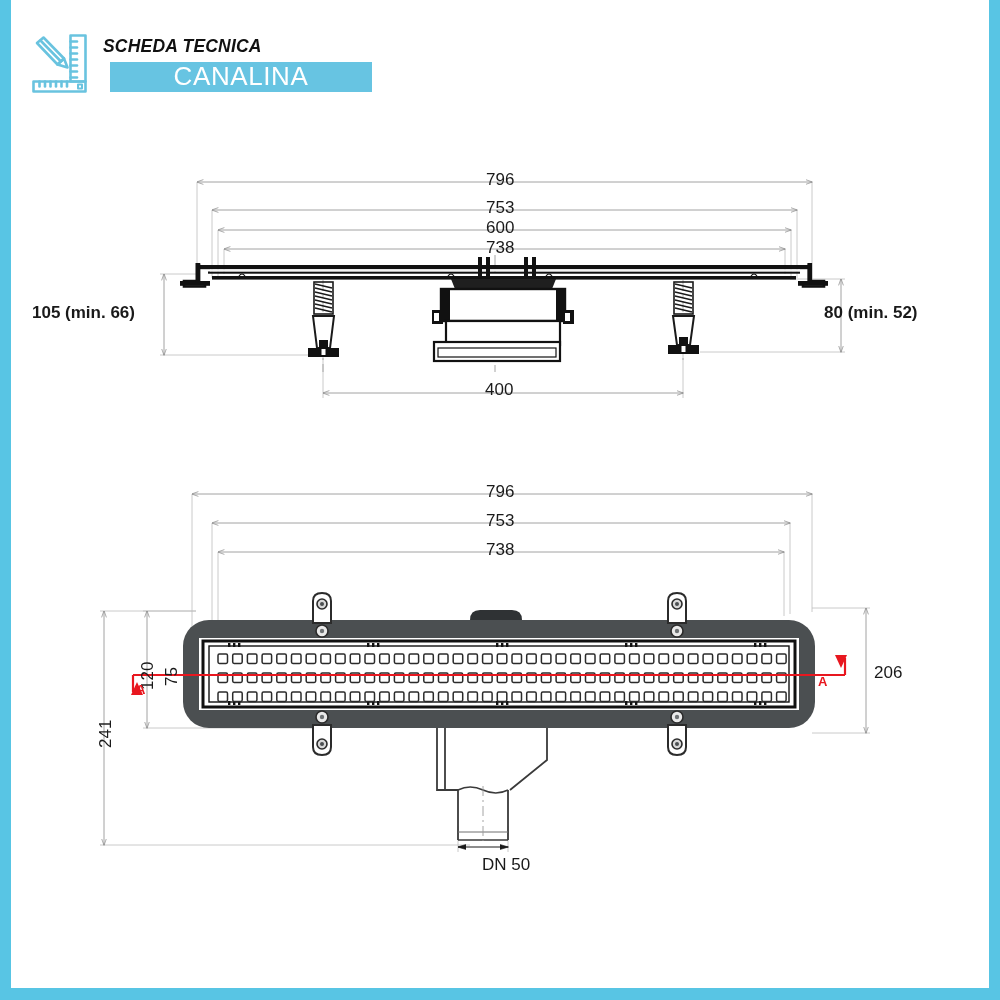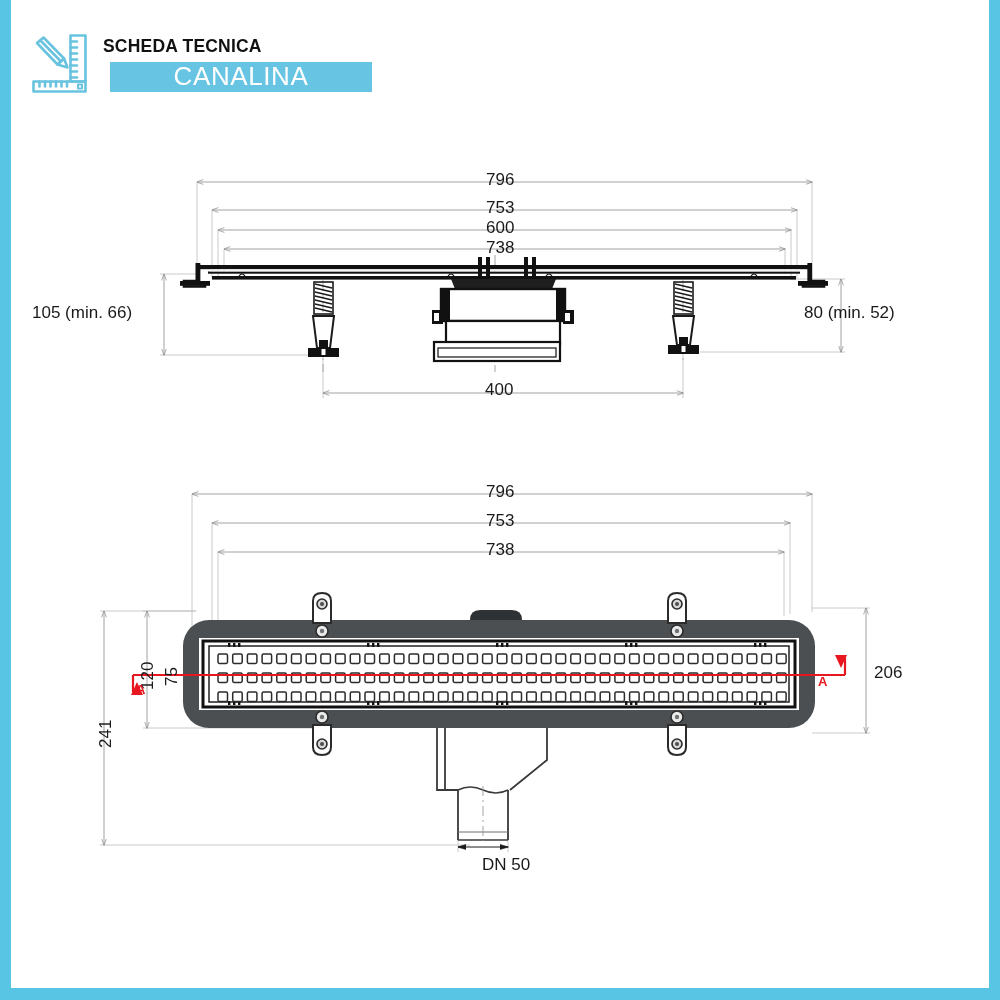--- a/index.html
+++ b/index.html
@@ -19,21 +19,21 @@
   .frame-edge { position: absolute; background: #58c5e4; }
   .frame-left   { left: 0;  top: 0;  width: 11px;  height: 1000px; }
   .frame-right  { right: 0; top: 0;  width: 11px;  height: 1000px; }
   .frame-bottom { left: 0;  bottom: 0; width: 1000px; height: 12px; }
 
   
   .header { position: absolute; left: 0; top: 0; width: 1000px; height: 120px; }
   .logo-icon { position: absolute; left: 28px; top: 32px; width: 64px; height: 62px; }
   .hdr-sub {
     position: absolute; left: 103px; top: 36px;
-    font-size: 17.5px; font-weight: bold; 
+    font-size: 17.5px; font-weight: bold; font-style: italic;
     letter-spacing: 0.2px; color: #111111;
     font-family: "Liberation Sans", sans-serif;
   }
   .hdr-bar {
     position: absolute; left: 110px; top: 62px;
     width: 262px; height: 30px; background: #67c4e2;
   }
   .hdr-title {
     position: absolute; left: 110px; top: 61px; width: 262px; height: 31px;
     display: flex; align-items: center; justify-content: center;
@@ -477,22 +477,22 @@
       </g>
       <path d="M137 682 L131 695 L143 695 Z" fill="#e8171f" stroke="none"></path>
       <path d="M841 668 L835 655 L847 655 Z" fill="#e8171f" stroke="none"></path>
     </g>
   </svg>
 
   <div class="dim-text" style="left:486px; top:170px;">796</div>
   <div class="dim-text" style="left:486px; top:198px;">753</div>
   <div class="dim-text" style="left:486px; top:218px;">600</div>
   <div class="dim-text" style="left:486px; top:238px;">738</div>
-  <div class="dim-text" style="left:32px; top:303px;">105 (min. 66)</div>
-  <div class="dim-text" style="left:804px; top:303px;">80 (min. 52)</div>
+  <div class="dim-text" style="left:32px; top:303px;font-weight:bold;">105 (min. 66)</div>
+  <div class="dim-text" style="left:824px; top:303px;font-weight:bold;">80 (min. 52)</div>
   <div class="dim-text" style="left:485px; top:380px;">400</div>
 
   <div class="dim-text" style="left:486px; top:482px;">796</div>
   <div class="dim-text" style="left:486px; top:511px;">753</div>
   <div class="dim-text" style="left:486px; top:540px;">738</div>
 
   <div class="dim-text vert" style="left:96px; top:748px;">241</div>
   <div class="dim-text vert" style="left:138px; top:690px;">120</div>
   <div class="dim-text vert" style="left:162px; top:686px;">75</div>
 

